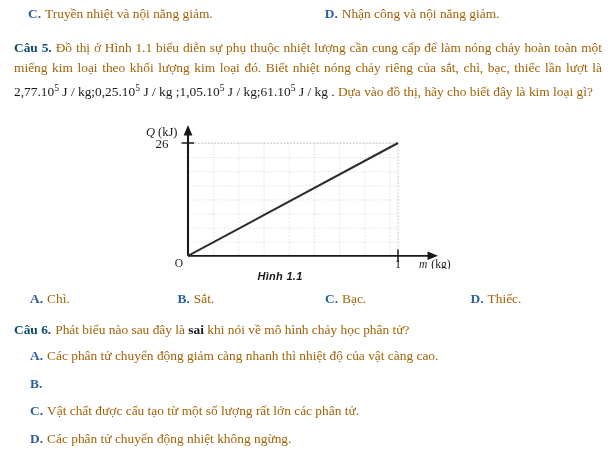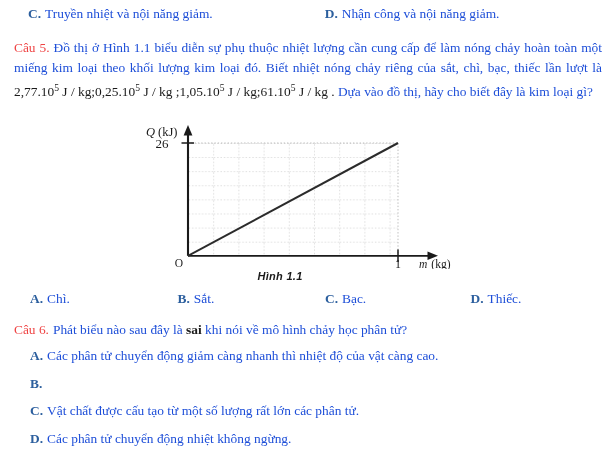--- a/index.html
+++ b/index.html
@@ -34,26 +34,26 @@
     display: flex;
     align-items: baseline;
   }
   .lbl {
     color: #2c5f9e;
     font-weight: bold;
     margin-right: 4px;
     white-space: nowrap;
   }
   .lbl-red {
-    color: #ef4444;
-    font-weight: normal;
+    color: #0c4a6e;
+    font-weight: bold;
     margin-right: 4px;
     white-space: nowrap;
   }
-  .txt { color: #1d4ed8; }
+  .txt { color: #a16207; }
 
   
   #prev-answers {
     position: absolute;
     top: 6px;
     left: 14px;
     width: 585px;
   }
   #prev-answers .opt-col:nth-child(1) { width: 300px; padding-left: 14px; }
   #prev-answers .opt-col:nth-child(2) { width: 285px; padding-left: 8px; }

